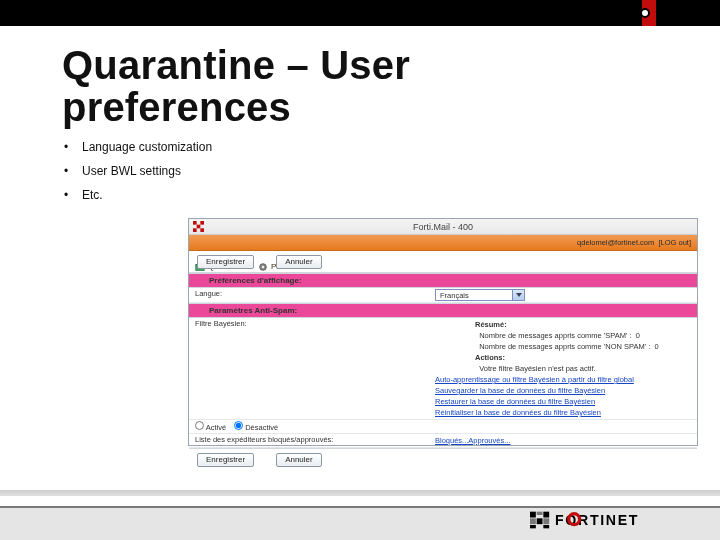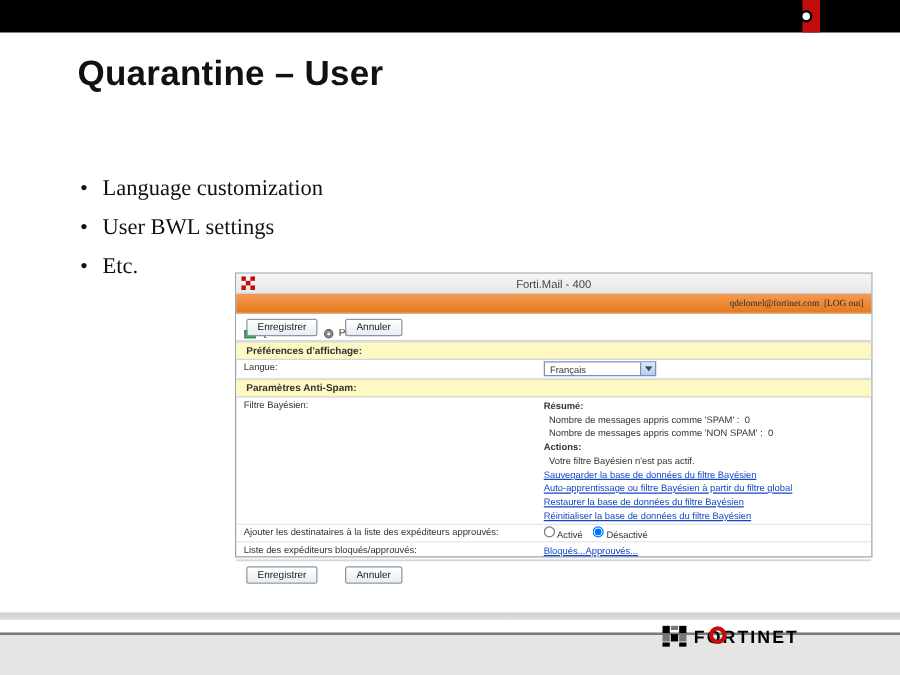--- a/index.html
+++ b/index.html
@@ -1,62 +1,63 @@
 <!DOCTYPE html>
 <html><head>
 <meta charset="utf-8">
 <style>
   * { margin: 0; padding: 0; box-sizing: border-box; }
   html, body { width: 720px; height: 540px; font-family: Arial, Helvetica, sans-serif; background: #fff; overflow: hidden; }
   .slide { width: 720px; height: 540px; position: relative; background: #fff; }
   .topbar { position: absolute; top: 0; left: 0; width: 720px; height: 26px; background: #000; }
   .topbar-redseg { position: absolute; right: 64px; top: 0; width: 14px; height: 26px; background: #c30d0d; }
   .topbar-dot { position: absolute; right: 70px; top: 8px; width: 10px; height: 10px; border-radius: 50%; background: #fff; border: 2px solid #000; z-index: 2; }
-  .title { position: absolute; top: 44px; left: 62px; font-size: 28px; font-weight: 700; color: #111; line-height: 1.05; letter-spacing: 0.2px; }
+  .title { position: absolute; top: 44px; left: 62px; font-size: 40px; font-weight: 700; color: #111; line-height: 1.05; letter-spacing: 0.2px; }
   .bullets { position: absolute; top: 140px; left: 64px; }
-  .bullet { font-size: 18px; color: #111; margin-bottom: 10px; font-family: Liberation Serif, serif; }
+  .bullet { font-size: 12px; color: #111; margin-bottom: 10px; }
   .bullet .dot { display: inline-block; width: 18px; color: #111; }
   .app { position: absolute; top: 218px; left: 188px; width: 510px; height: 228px; background: #fff; border: 1px solid #9aa6b2; font-size: 8px; color: #333; }
   .app-title { height: 16px; background: linear-gradient(#f5f5f5,#e8e8e8); border-bottom: 1px solid #ccc; text-align: center; font-size: 9px; line-height: 16px; font-weight: 400; color: #444; position: relative; }
   .app-title .logo-icon { position: absolute; left: 4px; top: 2px; width: 11px; height: 11px; }
   .app-header { height: 16px; background: linear-gradient(#f39b53,#e67a1e); border-bottom: 1px solid #c96a17; display: flex; align-items: center; justify-content: space-between; padding: 0 6px; font-size: 8px; color: #3a2a10; }
   .app-header .left { display: flex; gap: 6px; margin-top: 48px; }
   .app-header .tab { display: flex; align-items: center; gap: 3px; }
   .app-header .tab .ico { width: 10px; height: 10px; }
-  .app-header .right { font-size: 7.5px; color: #2a2a2a; font-family: Liberation Serif, serif; }
+  .app-header .right { font-size: 7.5px; color: #2a2a2a; }
   .btnrow { height: 22px; background: #fff; border-bottom: 1px solid #d2d7db; display: flex; align-items: center; gap: 22px; padding-left: 8px; }
   .wbtn { border: 1px solid #8b98a4; background: linear-gradient(#fff,#e9edf1); height: 14px; padding: 0 8px; font-size: 8px; line-height: 12px; border-radius: 2px; color: #222; cursor: pointer; }
-  .sect { background: #fef9c3; border-top: 1px solid #cfd6dc; border-bottom: 1px solid #cfd6dc; padding: 2px 8px; font-size: 8px; font-weight: 700; color: #333; }
+  .sect { background: #ec4899; border-top: 1px solid #cfd6dc; border-bottom: 1px solid #cfd6dc; padding: 2px 20px; font-size: 8px; font-weight: 700; color: #333; }
   .row { display: flex; border-bottom: 1px solid #e3e8ec; min-height: 13px; align-items: flex-start; padding: 1px 6px; font-size: 7.5px; }
   .row .lbl { width: 240px; color: #333; }
   .row .val { flex: 1; color: #333; }
   .sel { border: 1px solid #7a8fbf; background: #fff; height: 12px; width: 90px; font-size: 7.5px; padding: 0 14px 0 4px; position: relative; display: inline-block; line-height: 11px; }
   .sel .chev { position: absolute; right: 0; top: 0; width: 12px; height: 100%; background: linear-gradient(#dbe6f6,#b9cdee); border-left: 1px solid #7a8fbf; display: flex; align-items: center; justify-content: center; }
   .sel .chev svg { width: 6px; height: 4px; }
-  .summary-line { display: block; line-height: 11px; }
+  .summary-line { display: block; line-height: 11px; margin-left: 40px; }
   .action-link { color: #1646c4; text-decoration: underline; display: block; line-height: 11px; cursor: pointer; }
   .radio-cell { display: flex; gap: 8px; align-items: center; }
   .radio-cell input { width: 9px; height: 9px; }
   .bottombar { position: absolute; bottom: 0; left: 0; width: 720px; height: 34px; background: #e5e5e5; border-top: 2px solid #7a7a7a; }
-  .brand { position: absolute; right: 30px; bottom: 16px; }
+  .brand { position: absolute; right: 30px; bottom: 6px; }
   .brand svg { height: 20px; }
   .slidebar { position: absolute; left: 0; bottom: 44px; width: 720px; height: 6px; background: linear-gradient(#cfcfcf,#e0e0e0); }
 </style>
 </head>
 <body>
 
 <div class="slide">
 
   <div class="topbar">
     <div class="topbar-redseg"></div>
     <div class="topbar-dot"></div>
   </div>
 
   <div class="title">
     <span>Quarantine – User</span><br>
+    <span>preferences</span>
   </div>
 
   <div class="bullets">
     <div class="bullet"><span class="dot">•</span><span>Language customization</span></div>
     <div class="bullet"><span class="dot">•</span><span>User BWL settings</span></div>
     <div class="bullet"><span class="dot">•</span><span>Etc.</span></div>
   </div>
 
   <div class="app">
     <div class="app-title">
@@ -122,29 +123,28 @@
     <div class="sect">Paramètres Anti-Spam:</div>
 
     <div class="row">
       <div class="lbl">Filtre Bayésien:</div>
       <div class="val">
         <span class="summary-line"><b>Résumé:</b></span>
         <span class="summary-line">&nbsp;&nbsp;<span>Nombre de messages appris comme 'SPAM' :</span>&nbsp;&nbsp;<span>0</span></span>
         <span class="summary-line">&nbsp;&nbsp;<span>Nombre de messages appris comme 'NON SPAM' :</span>&nbsp;&nbsp;<span>0</span></span>
         <span class="summary-line"><b>Actions:</b></span>
         <span class="summary-line">&nbsp;&nbsp;<span>Votre filtre Bayésien n'est pas actif.</span></span>
+        <span class="action-link">Auto-apprentissage ou filtre Bayésien à partir du filtre global</span>
         <span class="action-link">Sauvegarder la base de données du filtre Bayésien</span>
-        <span class="action-link">Auto-apprentissage ou filtre Bayésien à partir du filtre global</span>
         <span class="action-link">Restaurer la base de données du filtre Bayésien</span>
         <span class="action-link">Réinitialiser la base de données du filtre Bayésien</span>
       </div>
     </div>
 
     <div class="row">
-      <div class="lbl">Ajouter les destinataires à la liste des expéditeurs approuvés:</div>
       <div class="val radio-cell">
         <label><input type="radio" name="aa" style=""> <span>Activé</span></label>
         <label><input type="radio" name="aa" checked="" style=""> <span>Désactivé</span></label>
       </div>
     </div>
 
     <div class="row">
       <div class="lbl">Liste des expéditeurs bloqués/approuvés:</div>
       <div class="val"><span class="action-link" style="display:inline">Bloqués...Approuvés...</span></div>
     </div>

